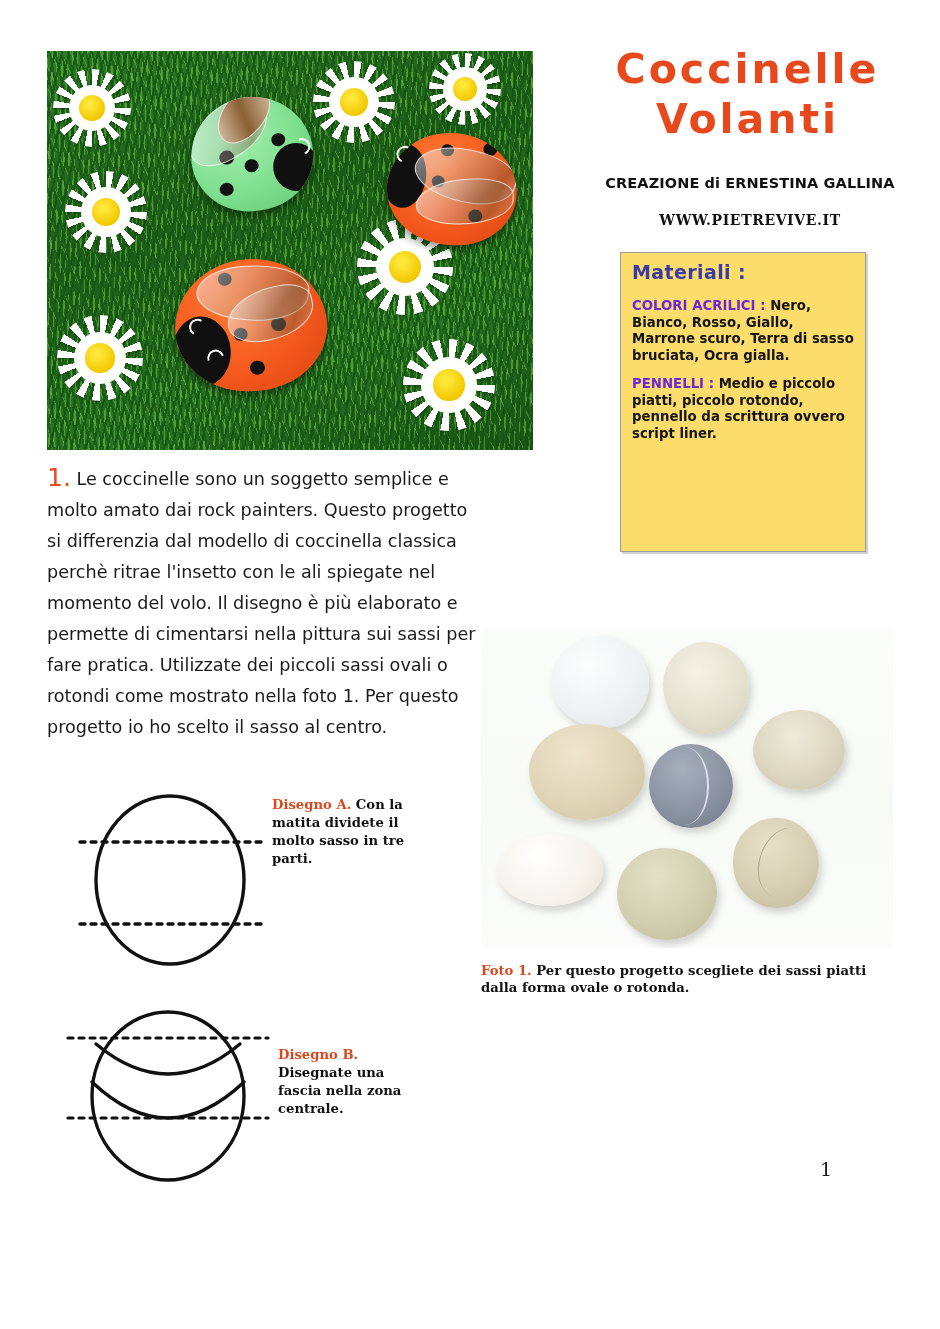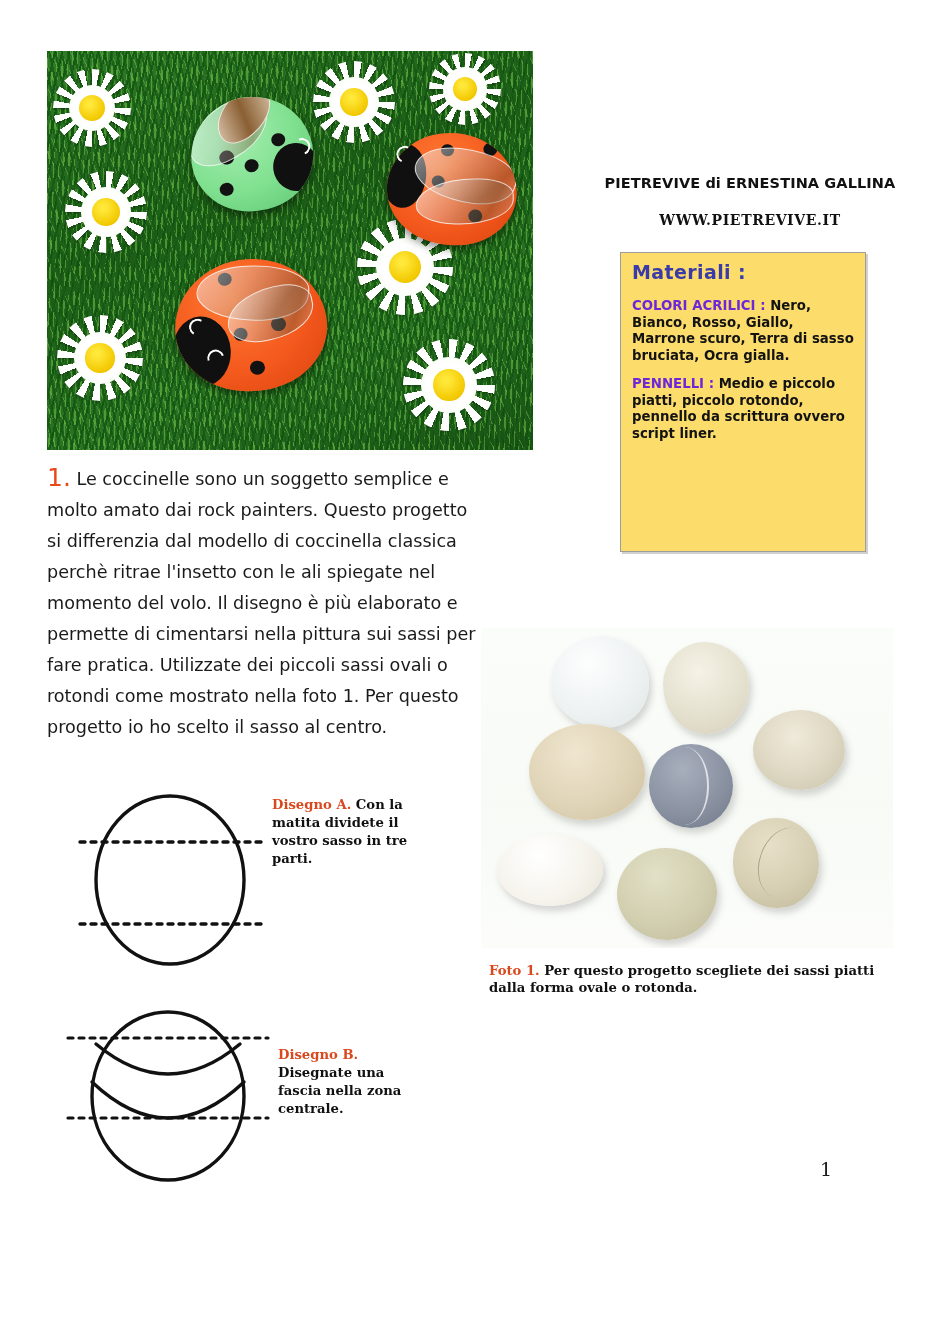--- a/index.html
+++ b/index.html
@@ -225,21 +225,20 @@
   #caption-foto1 {
     position: absolute;
     left: 481px;
     top: 962px;
     width: 420px;
     font-family: "DejaVu Serif", serif;
     font-weight: bold;
     font-size: 13.2px;
     line-height: 17px;
     color: #111111;
-    margin-left: 8px;
   }
   #caption-foto1 .cap-head { color: #D9481E; }
 
   
   #page-number {
     position: absolute;
     left: 820px;
     top: 1158px;
     font-family: "DejaVu Serif", serif;
     font-size: 19px;
@@ -324,22 +323,24 @@
       <div class="lb-spot" style="left:72px; top:102px; width:15px; height:14px;"></div>
       <div class="lb-wing" style="left:24px; top:6px; width:110px; height:54px; transform:rotate(10deg);"></div>
       <div class="lb-wing" style="left:52px; top:30px; width:86px; height:50px; transform:rotate(-8deg);"></div>
     </div>
     <div class="lb-antenna" style="left:14px; top:56px; transform:rotate(-10deg);"></div>
     <div class="lb-antenna" style="left:30px; top:88px; transform:rotate(30deg);"></div>
   </div>
 </div>
 
 <div id="doc-title">
-</div>
-<div id="doc-byline">PIETREVIVE di ERNESTINA GALLINA</div>
+  <span>Coccinelle</span>
+  <span class="line2">Volanti</span>
+</div>
+<div id="doc-byline">CREAZIONE di ERNESTINA GALLINA</div>
 <div id="doc-website">WWW.PIETREVIVE.IT</div>
 
 <div id="materials-box">
   <div class="mat-title">Materiali :</div>
 
   <div class="mat-group">
     <p>
       <span class="mat-label">COLORI ACRILICI  : </span><span class="mat-value">Nero, Bianco, Rosso, Giallo, Marrone scuro, Terra di sasso bruciata, Ocra gialla.</span>
     </p>
   </div>
@@ -356,21 +357,21 @@
   <span class="step-num">1.</span><span> Le coccinelle sono un soggetto semplice e molto amato dai rock painters. Questo progetto si differenzia dal modello di coccinella classica perchè ritrae l'insetto con le ali spiegate nel momento del volo. Il disegno è più elaborato e permette di cimentarsi nella pittura sui sassi per fare pratica. Utilizzate dei piccoli sassi ovali o rotondi come mostrato nella foto 1. Per questo progetto io ho scelto il sasso al centro.</span>
 </div>
 
 <svg id="disegno-a-svg" class="sketch-svg" width="196" height="180" viewBox="0 0 196 180">
   <ellipse cx="98" cy="90" rx="74" ry="84" fill="none" stroke="#111111" stroke-width="3.4"></ellipse>
   <line x1="8" y1="52" x2="190" y2="52" stroke="#111111" stroke-width="3.4" stroke-dasharray="5 6" stroke-linecap="round"></line>
   <line x1="8" y1="134" x2="190" y2="134" stroke="#111111" stroke-width="3.4" stroke-dasharray="5 6" stroke-linecap="round"></line>
 </svg>
 
 <div id="caption-a" class="caption-block">
-  <span class="cap-head">Disegno A.</span><span> Con la matita dividete il vostro sasso in tre parti.</span>
+  <span class="cap-head">Disegno A.</span><span> Con la matita dividete il molto sasso in tre parti.</span>
 </div>
 
 <svg id="disegno-b-svg" class="sketch-svg" width="212" height="176" viewBox="0 0 212 176">
   <ellipse cx="106" cy="88" rx="76" ry="84" fill="none" stroke="#111111" stroke-width="3.4"></ellipse>
   <path d="M 34 36 Q 106 96 178 36" fill="none" stroke="#111111" stroke-width="3.4" stroke-linecap="round"></path>
   <path d="M 30 74 Q 106 146 182 74" fill="none" stroke="#111111" stroke-width="3.4" stroke-linecap="round"></path>
   <line x1="6" y1="30" x2="206" y2="30" stroke="#111111" stroke-width="3.2" stroke-dasharray="5 6" stroke-linecap="round"></line>
   <line x1="6" y1="110" x2="206" y2="110" stroke="#111111" stroke-width="3.2" stroke-dasharray="5 6" stroke-linecap="round"></line>
 </svg>
 

